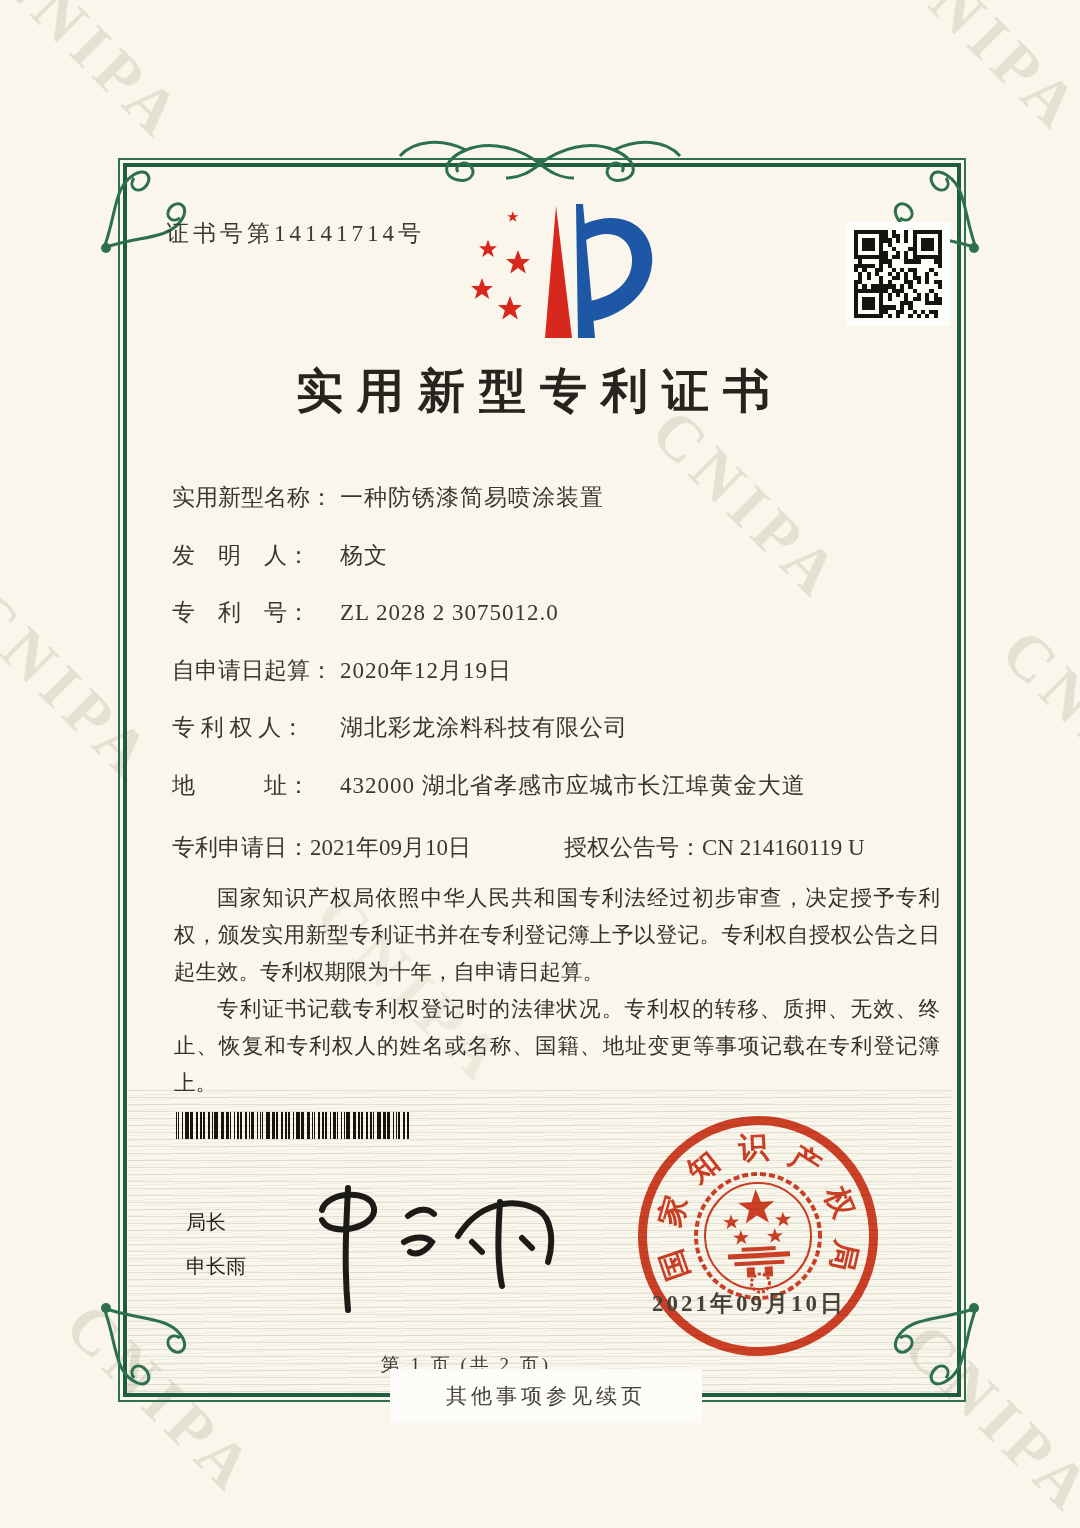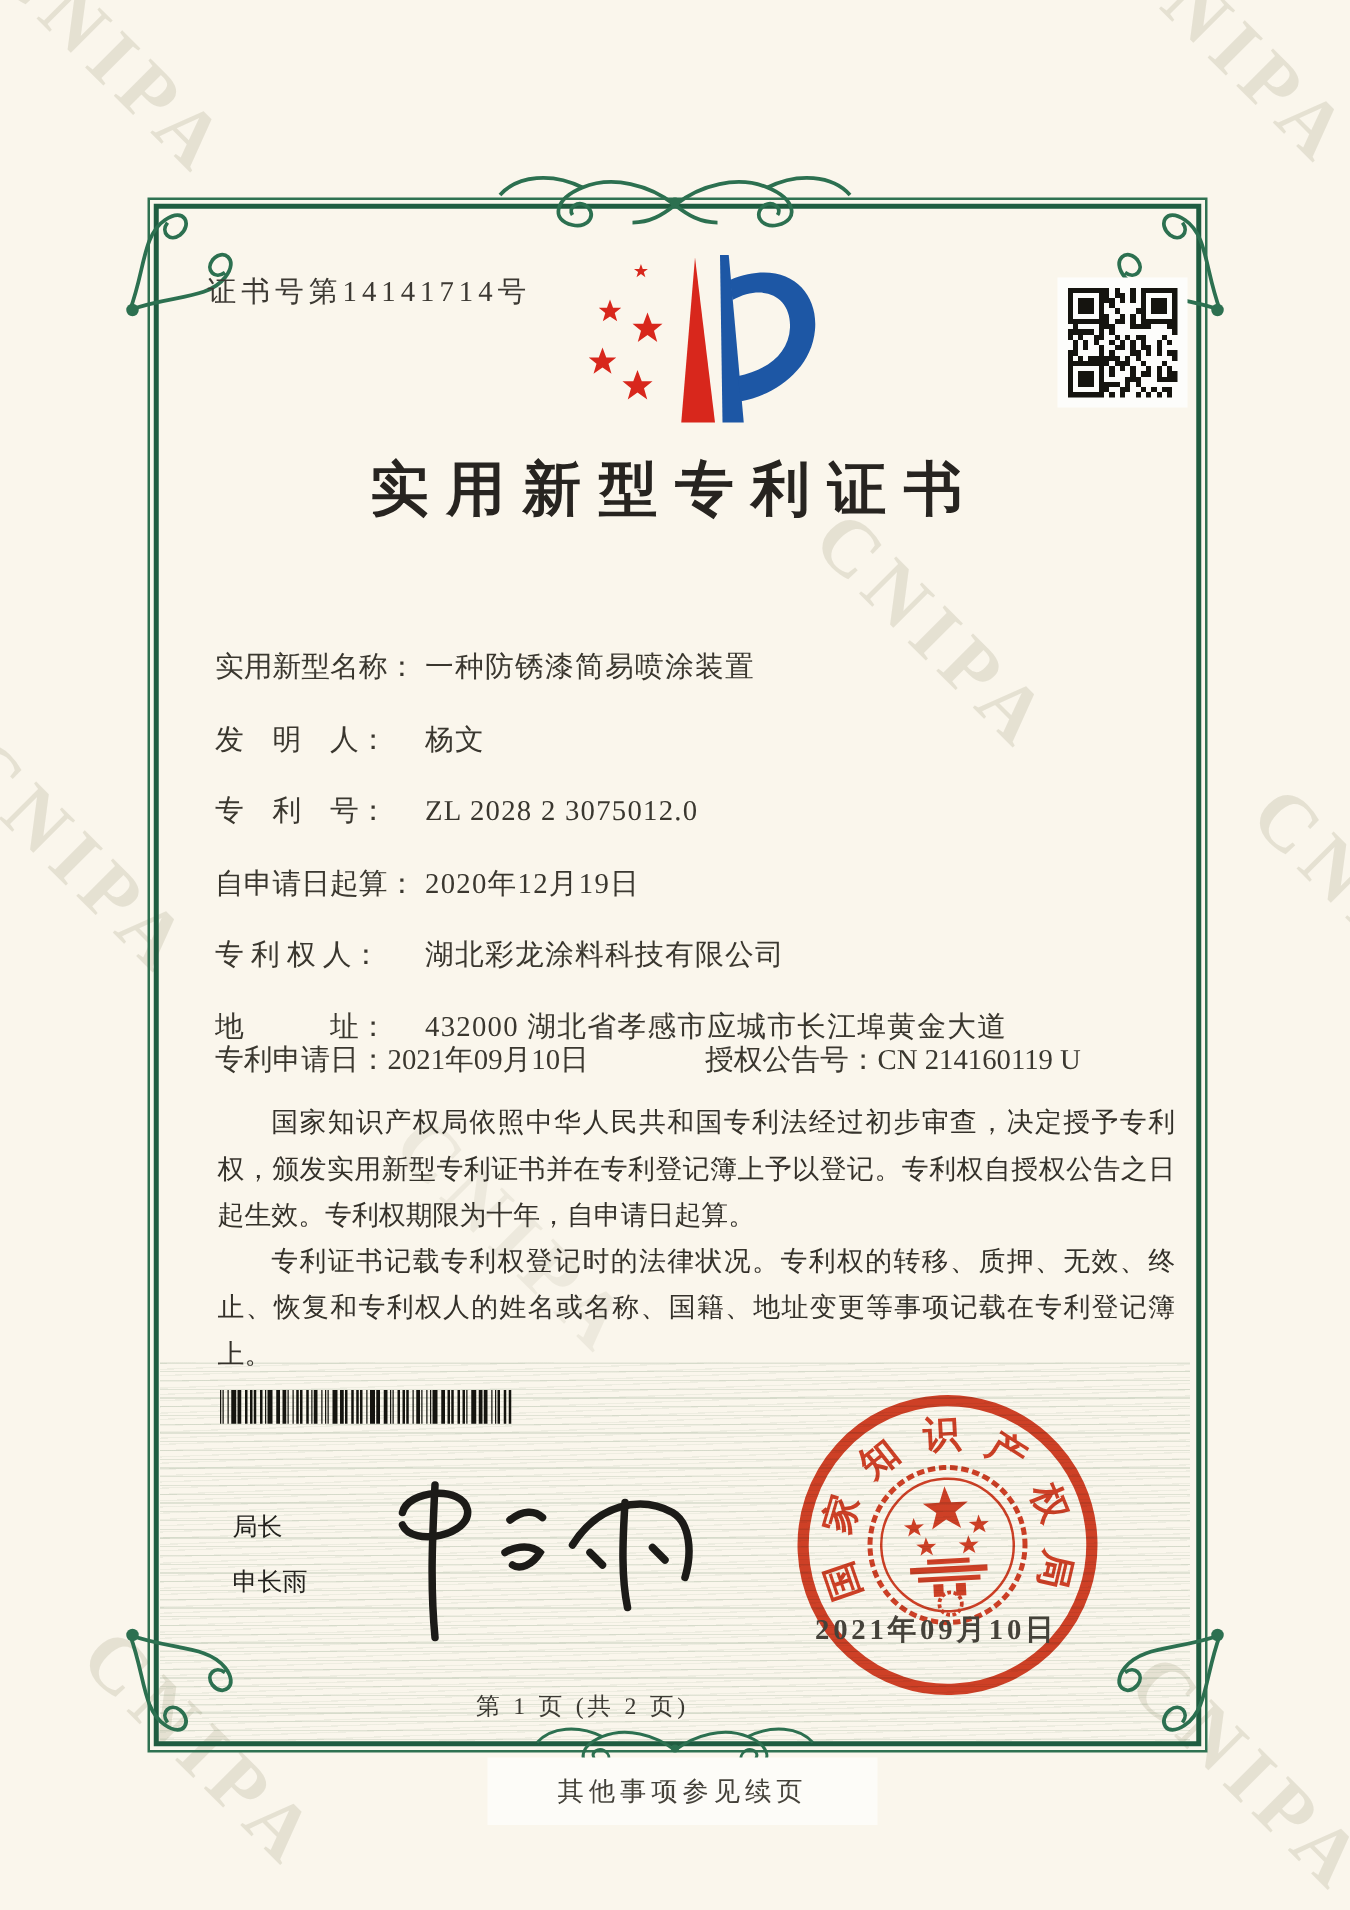--- a/index.html
+++ b/index.html
@@ -22,21 +22,21 @@
   
   .cert-no{position:absolute;left:166px;top:218px;font-size:23px;letter-spacing:4px;color:#3c3933;}
   .logo{position:absolute;left:452px;top:200px;}
   .qr{position:absolute;left:846px;top:222px;width:104px;height:104px;background:#fdfdfb;
       display:flex;align-items:center;justify-content:center;}
   .title{position:absolute;left:0;top:360px;width:1080px;text-align:center;
          font-size:47px;font-weight:bold;letter-spacing:14px;color:#272420;}
   
   .fields{position:absolute;left:172px;top:482px;width:780px;}
   .row{position:relative;height:57.5px;font-size:23px;color:#3a372f;}
-  .row .lab{display:inline-block;min-width:168px;margin-top:36px;}
+  .row .lab{display:inline-block;min-width:168px;}
   .row .val{letter-spacing:1px;}
   .grant-row{position:absolute;left:172px;top:832px;width:780px;font-size:23px;color:#3a372f;}
   .grant-row .g2{position:absolute;left:392px;top:0;}
   
   .paras{position:absolute;left:174px;top:880px;width:766px;font-size:21.5px;line-height:37px;
          color:#34312a;text-align:justify;}
   .paras p{margin:0;text-indent:2em;}
   
   .barcode{position:absolute;left:176px;top:1112px;height:27px;display:flex;align-items:stretch;}
   .barcode div{background:#15140f;}
@@ -51,21 +51,21 @@
         border-radius:50%;}
   .seal-arc{position:absolute;left:0;top:0;width:240px;height:240px;}
   .seal-arc span{position:absolute;left:50%;top:50%;font-size:30px;font-weight:bold;color:#cf3318;
         font-family:"Liberation Serif","DejaVu Serif",serif;}
   .seal-emblem{position:absolute;left:45px;top:45px;}
   .seal-date{position:absolute;left:652px;top:1288px;font-size:23px;letter-spacing:3px;
         color:#45423a;font-weight:bold;z-index:3;}
   
   .page-footer{position:absolute;left:0;top:1352px;width:932px;text-align:center;
         font-size:19px;letter-spacing:3px;color:#3c3a33;}
-  .cont-note{position:absolute;left:390px;top:1406px;width:312px;height:54px;background:#fdfcf8;
+  .cont-note{position:absolute;left:390px;top:1369px;width:312px;height:54px;background:#fdfcf8;
         display:flex;align-items:center;justify-content:center;font-size:21px;letter-spacing:4px;
         color:#45423a;}
 </style>
 </head>
 <body>
 
 <div class="page">
 
   <div class="wm" style="left:-30px;top:8px;">CNIPA</div>
   <div class="wm" style="left:868px;top:0px;">CNIPA</div>

